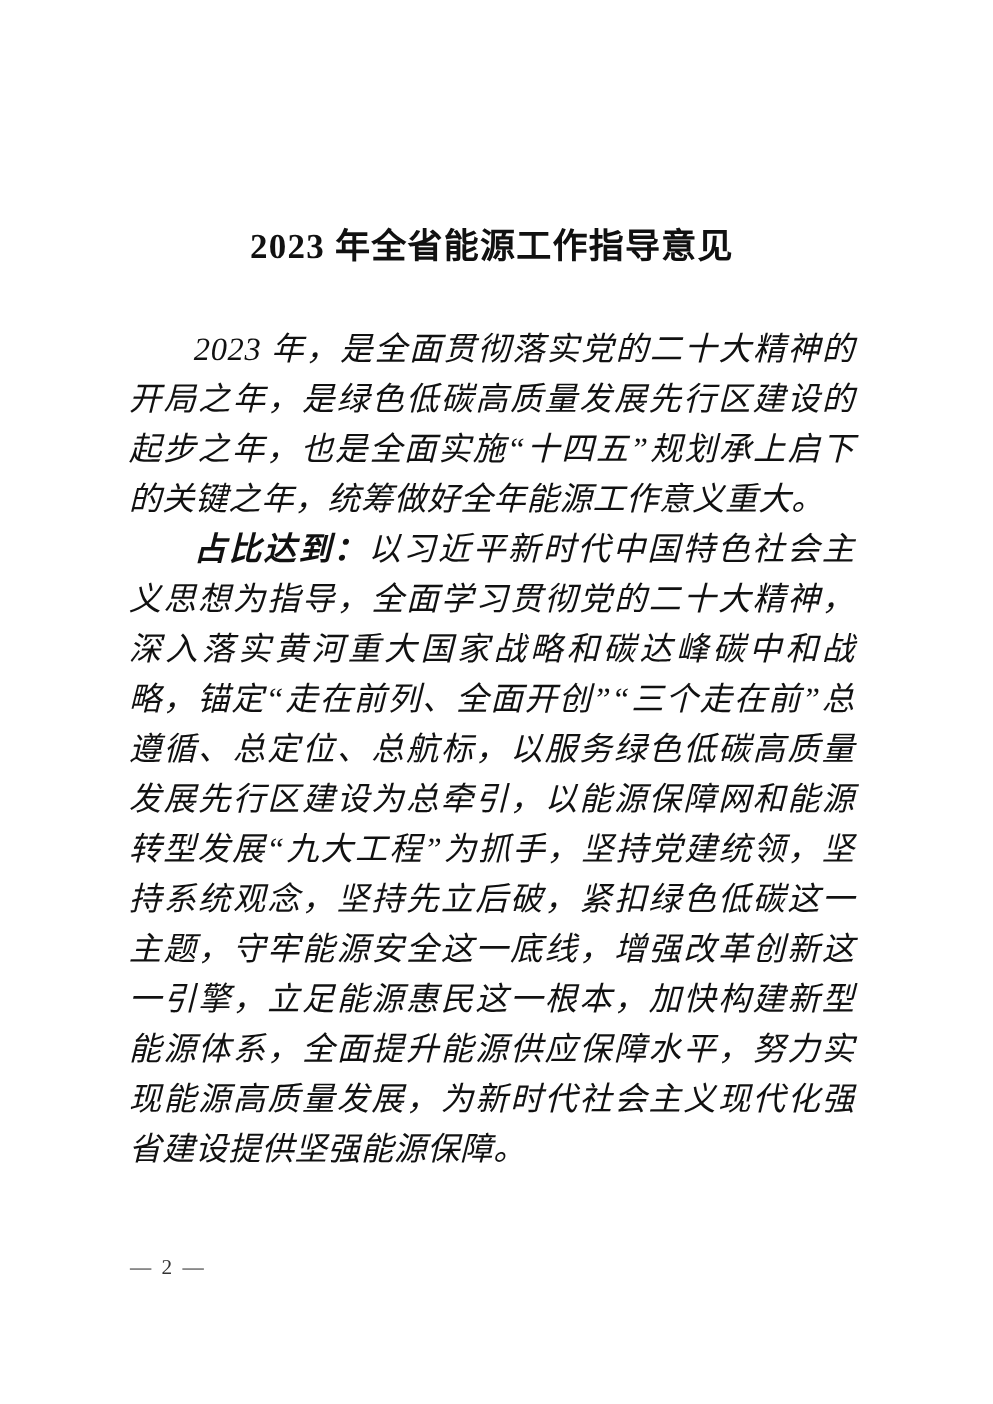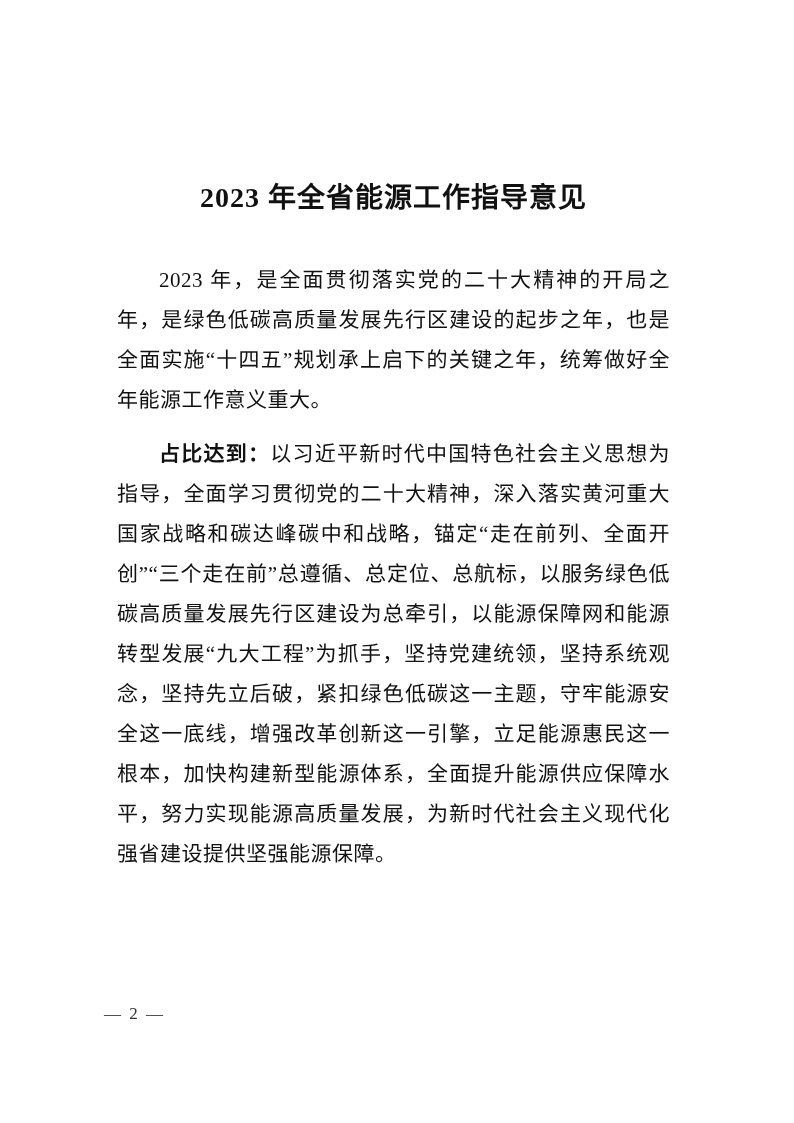--- a/index.html
+++ b/index.html
@@ -21,26 +21,27 @@
   .doc-title {
     margin: 0 0 40px 0;
     font-size: 28px;
     line-height: 44px;
     font-weight: bold;
     text-align: center;
     letter-spacing: 1px;
     white-space: nowrap;
   }
   .doc-body p.para {
-    margin: 14px;
-    font-size: 21px;
+    margin: 0;
+    font-size: 26px;
     line-height: 40px;
     text-align: justify;
     text-indent: 2em;
     letter-spacing: 0.5px;
+    font-style: italic;
   }
   .para .lead {
     font-weight: bold;
   }
   .page-footer {
     position: absolute;
     left: 104px;
     top: 1002px;
     font-size: 17px;
     line-height: 24px;

